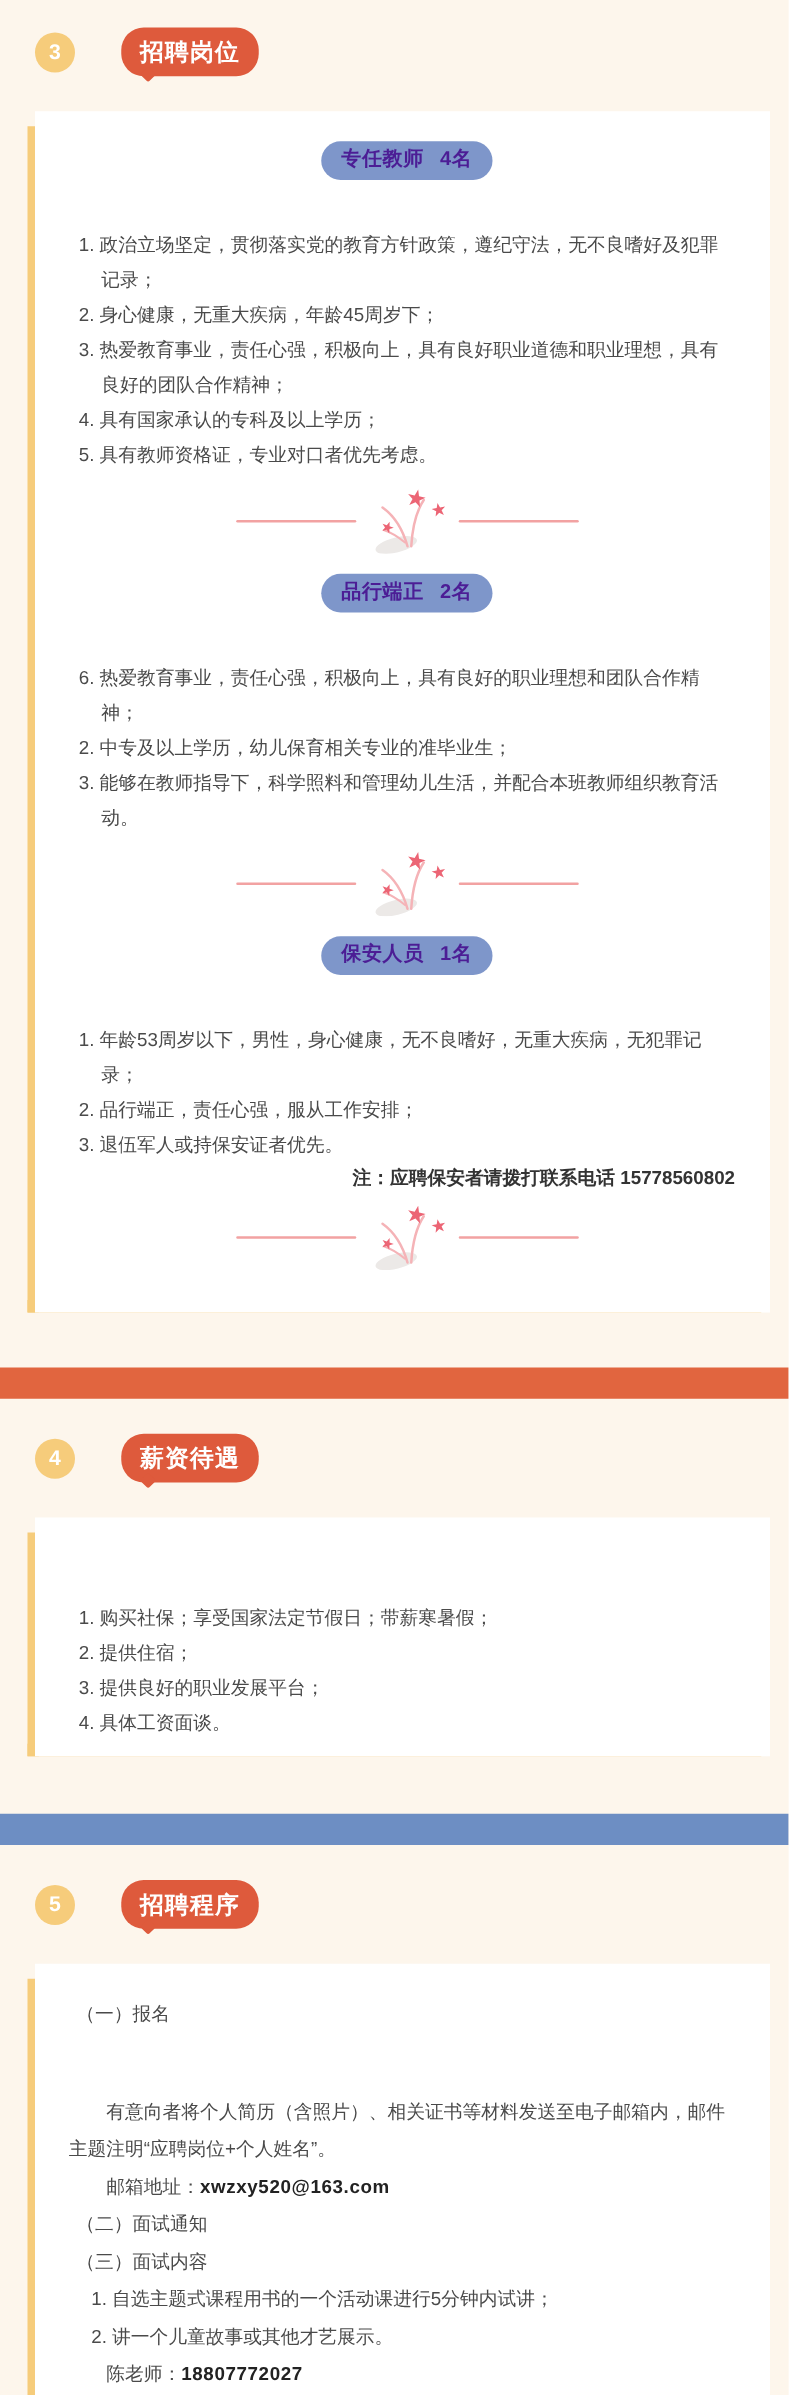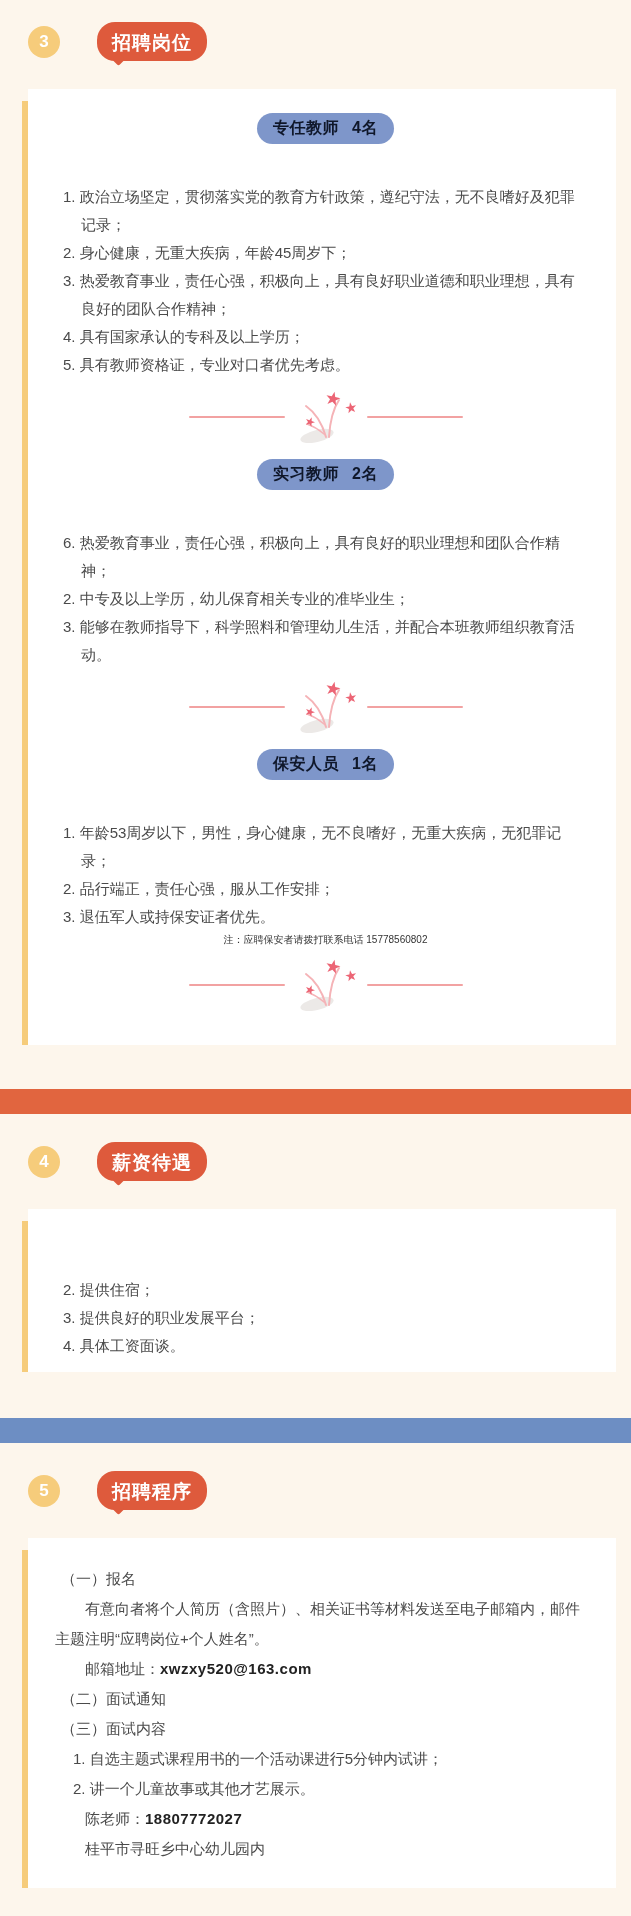--- a/index.html
+++ b/index.html
@@ -43,41 +43,41 @@
   .card{position:relative;margin:28px 15px 0 22px;}
   .bar-left{position:absolute;left:0;top:12px;bottom:0;width:9px;background:var(--yellow);}
   .bar-bottom{position:absolute;left:0;bottom:0;right:7px;height:10px;background:var(--yellow);}
   .card-inner{position:relative;margin:0 0 10px 6px;background:#ffffff;}
   .card-inner.c1{padding:24px 28px 18px 35px;}
   .card-inner.c2{padding:28px 25px 12px 35px;}
   .card-inner.c3{padding:26px 28px 24px 27px;line-height:30px;font-size:15px;}
   
   .jobpill{
     display:block;width:max-content;margin:0 auto 24px;background:var(--blue-pill);
-    color:#0f172a;font-weight:bold;font-size:16px;line-height:1;
+    color:#4c1d95;font-weight:bold;font-size:16px;line-height:1;
     padding:7px 16px 8px;border-radius:16px;letter-spacing:.5px;
   }
   .jobpill .cnt{margin-left:13px;}
   .req-list{font-size:15px;line-height:28px;margin-top:39px;}
   .req-list p{padding-left:18px;text-indent:-18px;}
   .note{
-    text-align:center;font-weight:normal;color:var(--text-bold);
-    font-size:10px;margin:2px 0 4px;
+    text-align:right;font-weight:bold;color:var(--text-bold);
+    font-size:15px;margin:2px 0 4px;
   }
   
   .divider{display:flex;align-items:center;justify-content:center;margin:12px 0 16px;}
   .divider .line{width:96px;height:2px;background:var(--pink-line);border-radius:1px;}
   .divider .fw{margin:0 4px;display:block;}
   
   .band{width:631px;height:25px;}
   .band.orange{background:var(--orange-band);margin-top:44px;}
   .band.blue{background:var(--blue-band);margin-top:46px;}
   
   .c3 .h{padding-left:6px;}
-  .c3 .p-ind{text-indent:2em;}
+  .c3 .p-ind{text-indent:2em;margin-top:48px;}
   .c3 .ind{padding-left:30px;}
   .c3 .li{padding-left:18px;}
   .c3 .contact b{color:#222;font-weight:bold;letter-spacing:.5px;}
 </style>
 </head>
 <body>
 
 <svg width="0" height="0" style="position:absolute">
   <defs>
     <path id="star5" d="M0,-5 L1.18,-1.55 L4.76,-1.55 L1.9,0.59 L2.94,4.05 L0,1.9 L-2.94,4.05 L-1.9,0.59 L-4.76,-1.55 L-1.18,-1.55 Z"></path>
@@ -120,21 +120,21 @@
           <span class="line"></span>
           <svg class="fw" width="74" height="52" viewBox="0 0 74 52">
               <use href="#firework"></use>
             </svg>
           <span class="line"></span>
         </div>
       </div>
 
       <div class="job">
         <div class="jobpill">
-          <span>实习教师</span><span class="cnt">2名</span>
+          <span>品行端正</span><span class="cnt">2名</span>
         </div>
         <div class="req-list">
           <p>6. 热爱教育事业，责任心强，积极向上，具有良好的职业理想和团队合作精神；</p>
           <p>2. 中专及以上学历，幼儿保育相关专业的准毕业生；</p>
           <p>3. 能够在教师指导下，科学照料和管理幼儿生活，并配合本班教师组织教育活动。</p>
         </div>
         <div class="divider">
           <span class="line"></span>
           <svg class="fw" width="74" height="52" viewBox="0 0 74 52">
               <use href="#firework"></use>
@@ -170,20 +170,21 @@
   <header class="sec-head">
     <div class="badge">4</div>
     <div class="pill-red"><span>薪资待遇</span></div>
   </header>
 
   <section class="card">
     <span class="bar-left"></span>
     <span class="bar-bottom"></span>
     <div class="card-inner c2">
       <div class="req-list">
+        <p>1. 购买社保；享受国家法定节假日；带薪寒暑假；</p>
         <p>2. 提供住宿；</p>
         <p>3. 提供良好的职业发展平台；</p>
         <p>4. 具体工资面谈。</p>
       </div>
     </div>
   </section>
 
   <div class="band blue"></div>
 
   <header class="sec-head">

